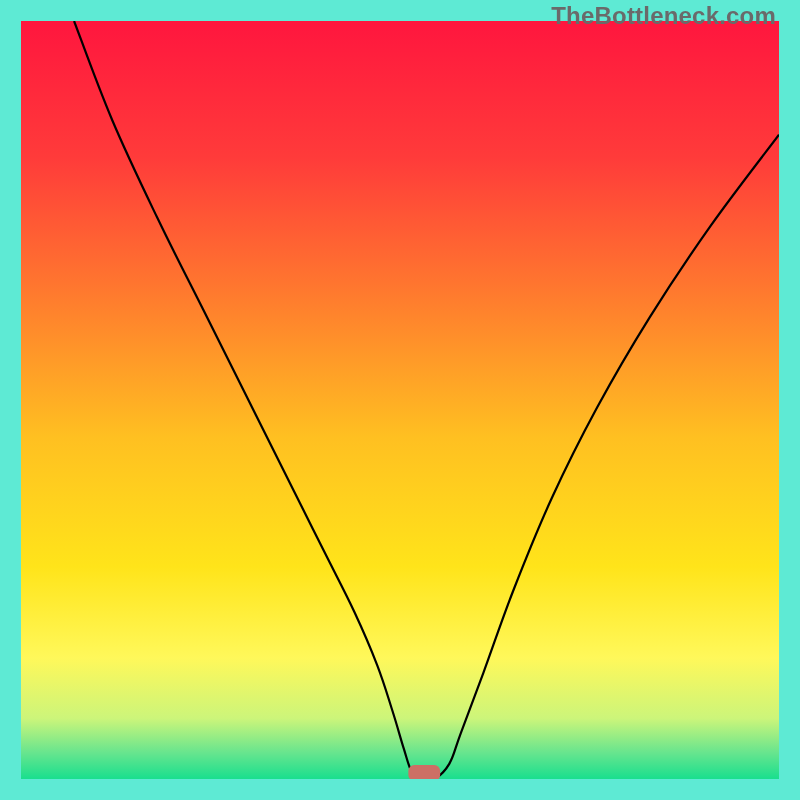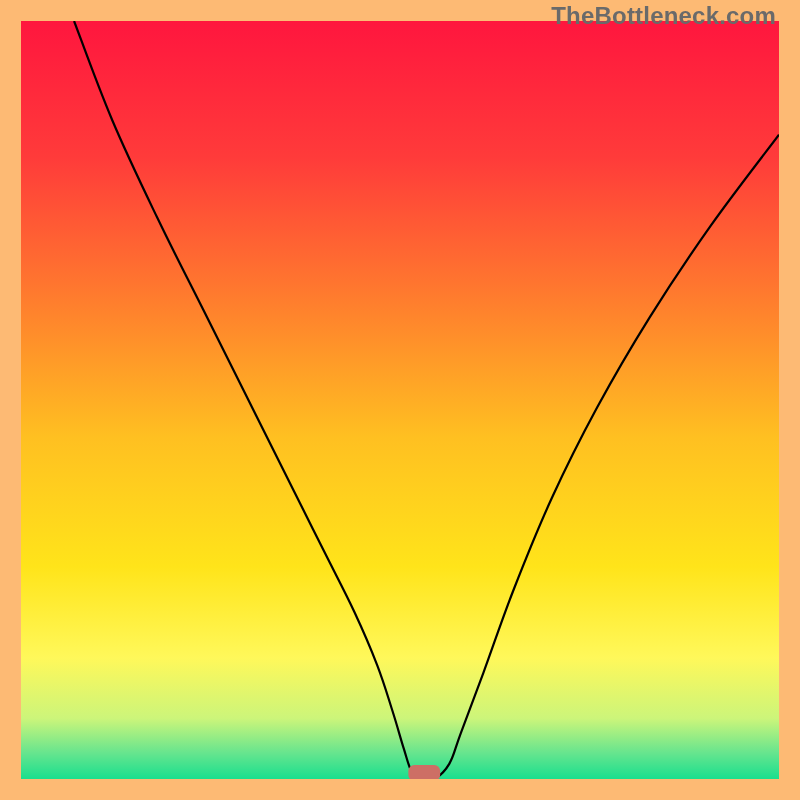--- a/index.html
+++ b/index.html
@@ -7,21 +7,21 @@
     padding: 0;
     width: 800px;
     height: 800px;
     overflow: hidden;
     background: #000;
     font-family: Arial, Helvetica, sans-serif;
   }
   .frame {
     position: absolute;
     inset: 0;
-    background: #fdba74;
+    background: #5eead4;
     text-align: right;
   }
   .plot {
     position: absolute;
     left: 21px;
     top: 21px;
     width: 758px;
     height: 758px;
     overflow: hidden;
   }

